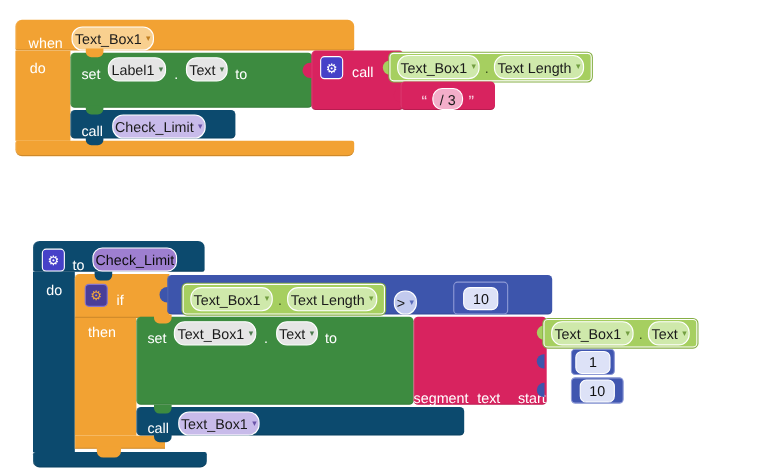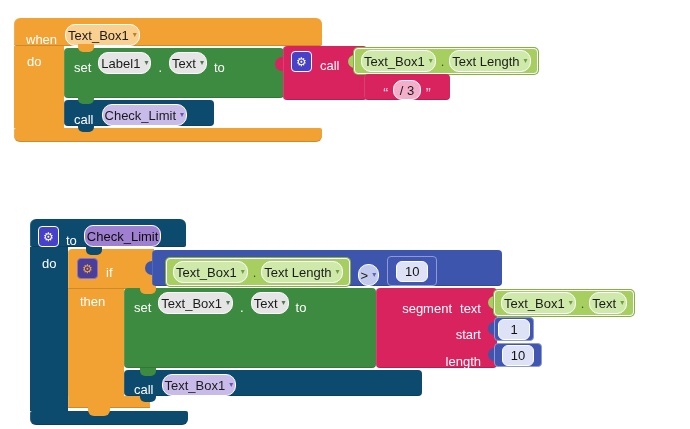--- a/index.html
+++ b/index.html
@@ -21,21 +21,21 @@
   .f-green{background:#e5e5e5;}  .f-green .caret{color:#4E7A50;}
   .f-lgreen{background:#CFE9AB;} .f-lgreen .caret{color:#739E41;}
   .f-lav{background:#C8BBEA;}    .f-lav .caret{color:#6B55A8;}
   .f-pname{background:#9E7FD0;}
   .f-blue{background:#C2CAEE;}   .f-blue .caret{color:#5668B8;}
   .f-pink{background:#F3AECA;}
   .numfld{display:inline-flex;align-items:center;justify-content:center;height:19px;min-width:20px;
           padding:0 5px;background:#DDE2F7;border:1px solid #fff;border-radius:6px;
           font-size:13px;color:#111;line-height:1;}
   .numblk{background:#4056B0;border:1px solid #8E9AD6;border-radius:4px;
-          display:inline-flex;align-items:center;justify-content:center;}
+          display:inline-flex;align-items:center;justify-content:center;margin-left:25px;}
   .getter{background:#A6CF60;border:1px solid #fff;box-shadow:0 0 0 1px #86AF45;border-radius:4px;
           display:inline-flex;align-items:center;padding:0 6px;gap:5px;height:26px;}
   .gdot{color:#3A5220;font-size:13px;line-height:1;}
   .gear{width:19px;height:19px;border-radius:4px;display:flex;align-items:center;justify-content:center;
         font-size:12px;line-height:1;flex:0 0 auto;}
   .gear-blue{background:#4641C8;border:1px solid #fff;color:#fff;}
   .gear-if{background:#4A3E99;border:1px solid #8474CF;color:#F2A63D;}
   .bump{height:8px;width:16px;border-radius:0 0 5px 5px;}
   .ltab{border-radius:7px 0 0 7px;}
   .quote{color:#F8D3E2;font-size:15px;line-height:1;}
@@ -164,21 +164,21 @@
       <span class="lbl">.</span>
       <span class="fld f-green">
         <span>Text</span>
         <span class="caret">▾</span>
       </span>
       <span class="lbl">to</span>
     </div>
   </div>
   <div class="abs bump orange" style="left:140px;top:286px;"></div>
 
-  <div class="abs pink blk" style="left:376px;top:288px;width:121px;height:80px;border-radius:4px;display:flex;flex-direction:column;">
+  <div class="abs pink blk" style="left:376px;top:288px;width:121px;height:80px;border-radius:4px;display:flex;flex-direction:row;">
     <div class="row" style="flex:1;justify-content:flex-end;padding-right:16px;gap:8px;">
       <span class="lbl">segment</span>
       <span class="lbl">text</span>
     </div>
     <div class="row" style="flex:1;justify-content:flex-end;padding-right:16px;">
       <span class="lbl">start</span>
     </div>
     <div class="row" style="flex:1;justify-content:flex-end;padding-right:16px;">
       <span class="lbl">length</span>
     </div>

